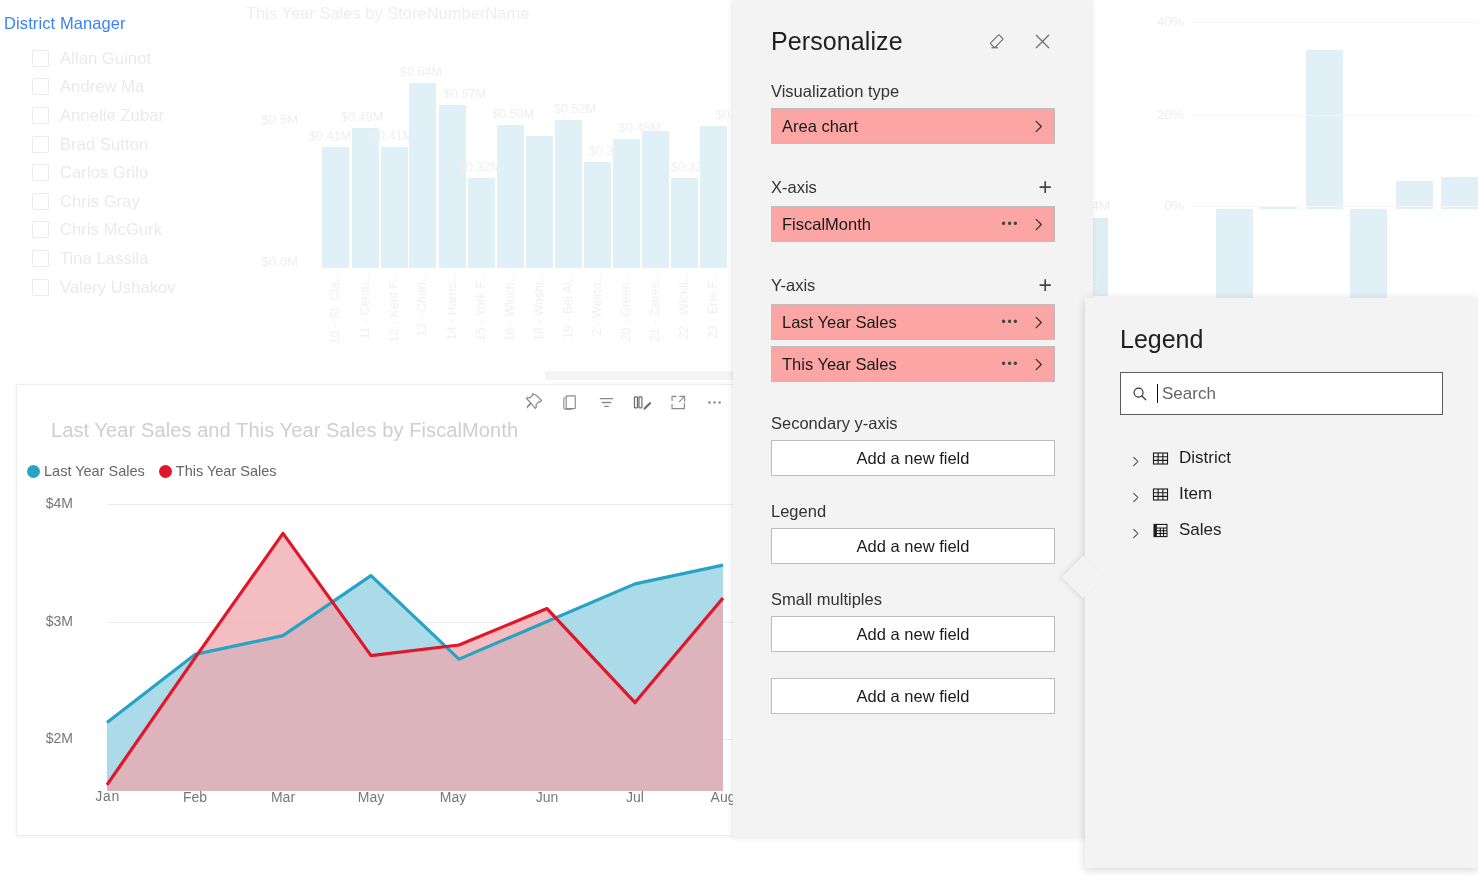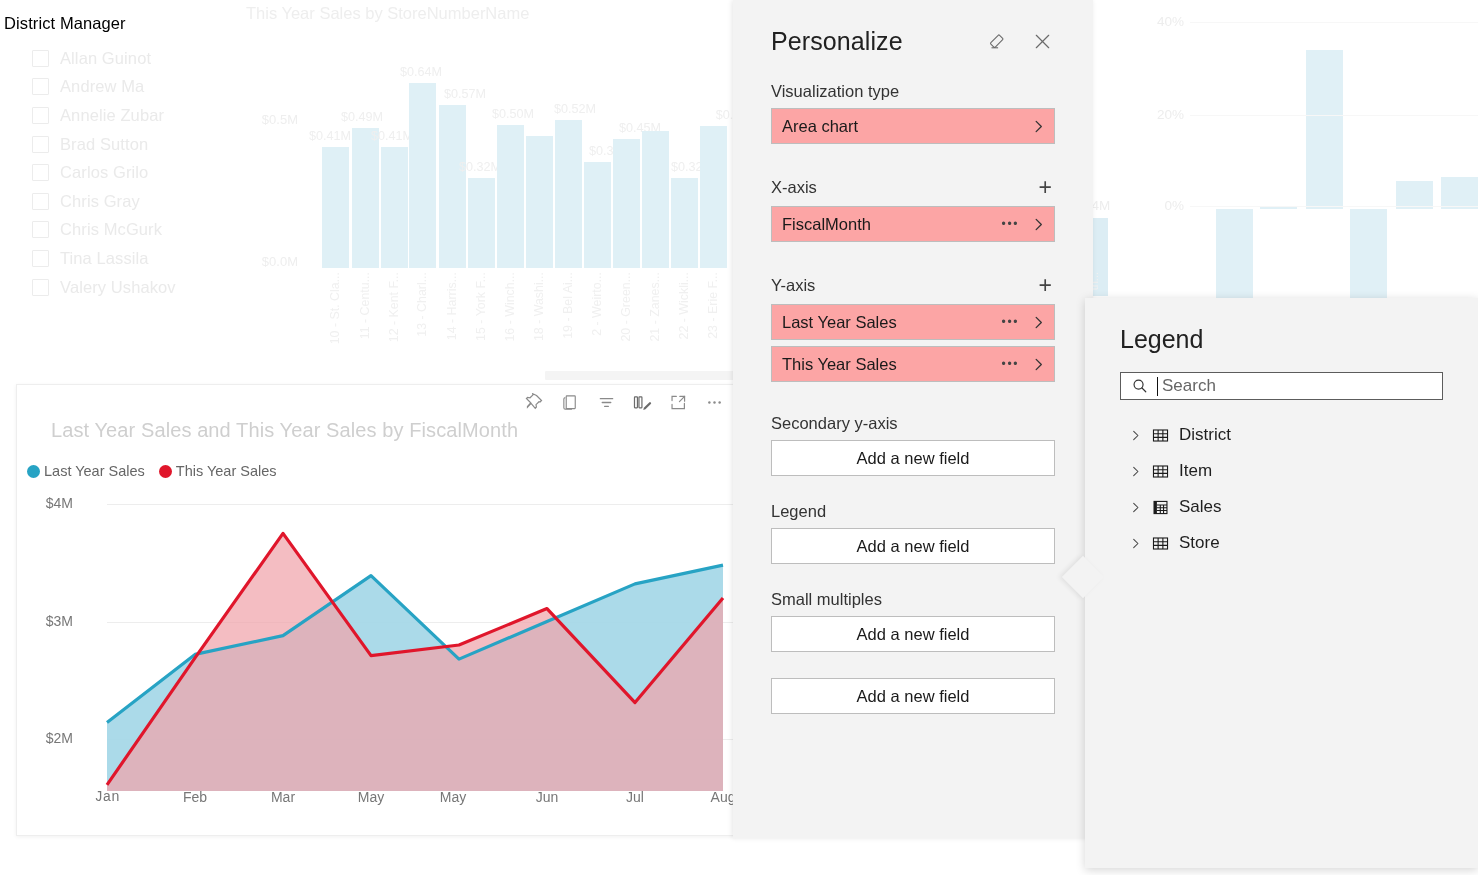--- a/index.html
+++ b/index.html
@@ -12,21 +12,21 @@
     background: #ffffff;
   }
   #root { position: relative; width: 1478px; height: 875px; background: #fff; }
 
   
   .bg-layer { position: absolute; inset: 0; }
 
   
   .slicer { position: absolute; left: 0px; top: 14px; width: 230px; }
   .slicer-title {
-    font-size: 16.5px; color: #000000; padding-left: 4px; margin-bottom: 11px;
+    font-size: 16.5px; color: #3b82f6; padding-left: 4px; margin-bottom: 11px;
     white-space: nowrap; letter-spacing: .1px;
   }
   .slicer-item {
     display: flex; align-items: center; height: 28.6px; padding-left: 32px;
   }
   .slicer-box {
     width: 17px; height: 17px; border: 1.6px solid #ececec; border-radius: 1px;
     background: #fff; flex: 0 0 auto; margin-right: 11px;
   }
   .slicer-label {
@@ -140,31 +140,31 @@
     background: #f3f3f3; box-shadow: 0 2px 9px rgba(0,0,0,0.17);
     padding: 0 35px;
   }
   .lf-caret {
     position: absolute; left: -17px; top: 264px; width: 30px; height: 30px;
     background: #f3f3f3; transform: rotate(45deg);
     box-shadow: -2px 2px 5px rgba(0,0,0,0.08);
   }
   .lf-title { font-size: 25px; color: #212121; padding-top: 27px; margin-bottom: 18px; }
   .lf-search {
-    height: 28px; background: #fff; border: 1px solid #5c5c5c;
+    height: 43px; background: #fff; border: 1px solid #5c5c5c;
     display: flex; align-items: center; padding: 0 10px; gap: 8px; position: relative;
   }
   .lf-search-ph { font-size: 17px; color: #666; }
   .lf-caret-bar {
     display: inline-block; width: 1px; height: 19px; background: #111;
     position: relative; margin-right: -4px;
   }
   .lf-list { margin-top: 17px; }
   .lf-row {
-    display: flex; align-items: center; gap: 9px; height: 36px; cursor: pointer;
+    display: flex; align-items: flex-end; gap: 9px; height: 36px; cursor: pointer;
     padding-left: 9px;
   }
   .lf-exp { color: #444; display: flex; align-items: center; width: 13px; }
   .lf-name { font-size: 17px; color: #1f1f1f; }
 </style>
 </head>
 <body>
 
 <div id="root">
 
@@ -496,30 +496,16 @@
           </span>
           <span style="display: flex; align-items: center;">
             <svg width="19" height="19" viewBox="0 0 20 20" fill="none" stroke="#1a1a1a" stroke-width="1.15">
               <rect x="3.2" y="3.6" width="13.6" height="12.8"></rect>
               <rect x="3.2" y="3.6" width="3.0" height="12.8" fill="#1a1a1a" stroke="none"></rect>
               <path d="M6.2 7.4h10.6M6.2 10.2h10.6M6.2 13.2h10.6M9.8 7.4v9M13.2 7.4v9"></path>
             </svg>
           </span>
           <span class="lf-name">Sales</span>
         </div>
-        <div class="lf-row">
-          <span class="lf-exp">
-            <svg width="13" height="13" viewBox="0 0 16 16" fill="none" stroke="currentColor" stroke-width="1.3" stroke-linecap="round" stroke-linejoin="round">
-              <path d="M5.8 2.8L11 8l-5.2 5.2"></path>
-            </svg>
-          </span>
-          <span style="display: flex; align-items: center;">
-            <svg width="19" height="19" viewBox="0 0 20 20" fill="none" stroke="#1a1a1a" stroke-width="1.15">
-              <rect x="2.6" y="4.2" width="14.8" height="11.6"></rect>
-              <path d="M2.6 8.1h14.8M2.6 12h14.8M7.5 4.2v11.6M12.5 4.2v11.6"></path>
-            </svg>
-          </span>
-          <span class="lf-name">Store</span>
-        </div>
       </div>
   </div>
 
 </div>
 
 </body></html>

